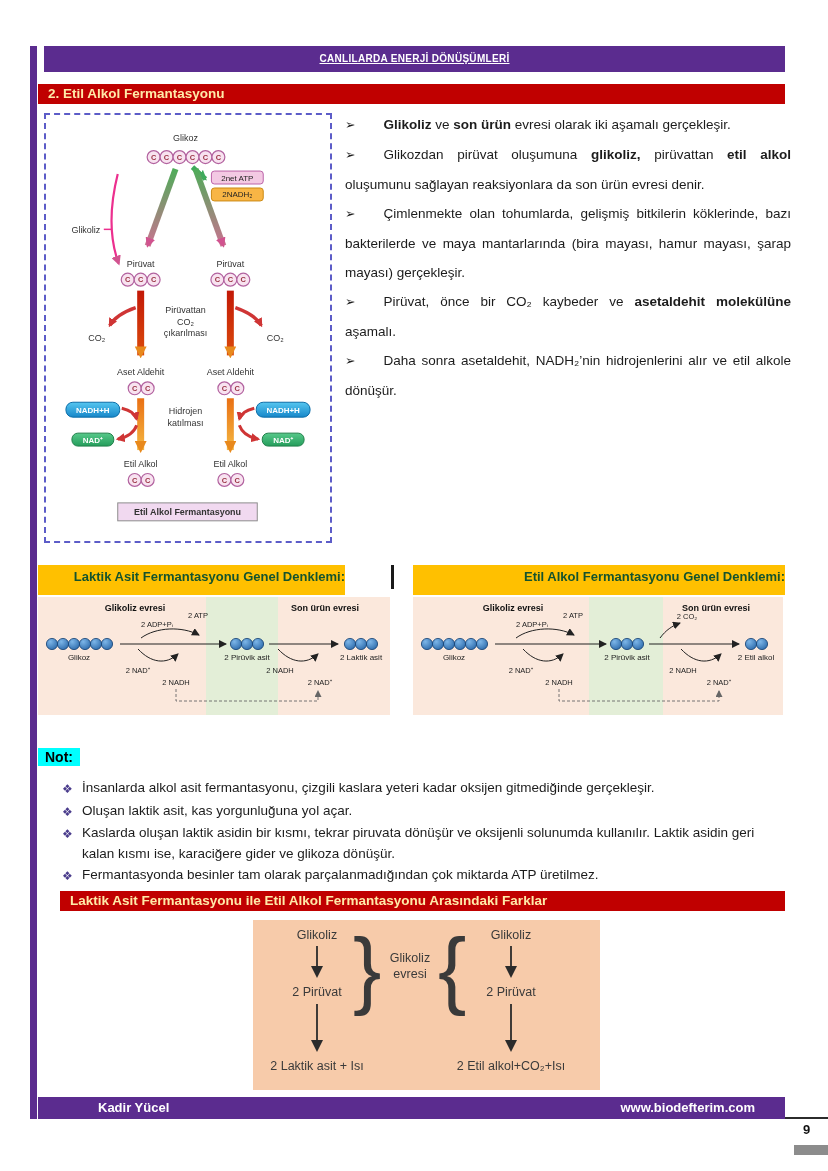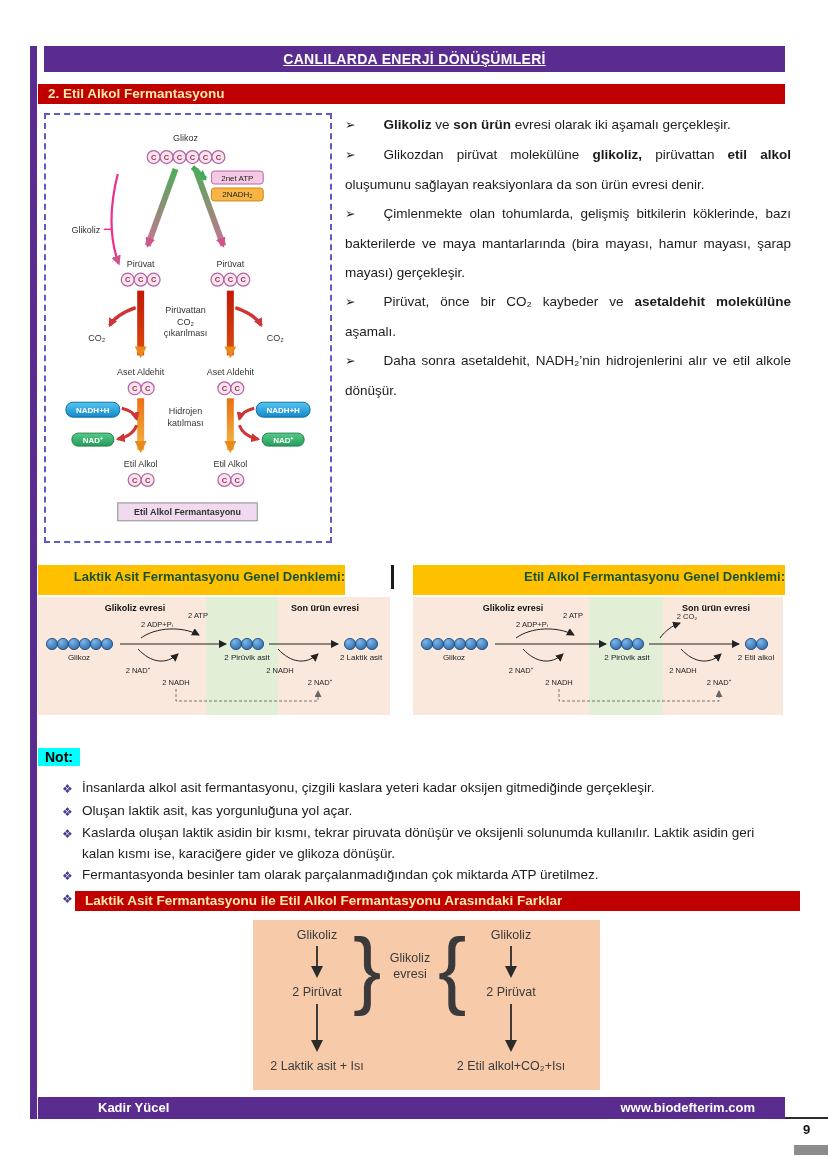--- a/index.html
+++ b/index.html
@@ -8,31 +8,31 @@
     width:828px; height:1171px; position:relative; overflow:hidden;
     font-family:"Liberation Sans", sans-serif; color:#1c1c1c;
   }
   .abs { position:absolute; }
   .b { font-weight:bold; }
 
   #left-strip { left:30px; top:46px; width:7px; height:1073px; background:#5b2c8f; }
 
   #page-header {
     left:44px; top:46px; width:741px; height:26px; background:#5b2c8f;
-    color:#ffffff; font-weight:bold; font-size:14px; text-align:center;
+    color:#ffffff; font-weight:bold; font-size:10px; text-align:center;
     line-height:26px; letter-spacing:0.3px;
   }
   #page-header span { text-decoration:underline; }
 
   .red-bar {
     background:#c00000; color:#ffeaa8; font-weight:bold; font-size:13.5px;
     line-height:20px; height:20px; padding:0 10px; white-space:nowrap;
   }
   #section-bar { left:38px; top:84px; width:747px; }
-  #diff-bar    { left:60px; top:891px; width:725px;margin-left:15px; }
+  #diff-bar    { left:60px; top:891px; width:725px; }
 
   #ferm-box {
     left:44px; top:113px; width:288px; height:430px;
     border:2px dashed #5c5cc8; background:#fff;
   }
   #ferm-box svg { width:100%; height:100%; display:block; }
 
   svg text { font-family:"Liberation Sans", sans-serif; }
   .t8  { font-size:8px;  fill:#222; }
   .t8b { font-size:8px;  font-weight:bold; }
@@ -244,21 +244,21 @@
       </g>
     <g>
       <rect x="72" y="388" width="140" height="18" fill="#f1d9f0" stroke="#8d8d8d"></rect>
       <text class="t9b" x="142" y="400" text-anchor="middle">Etil Alkol Fermantasyonu</text>
     </g>
   </svg>
 </div>
 
 <div id="intro-bullets" class="abs">
   <p class="ibullet"><span class="imark">➢</span><span class="igap"></span><span><span class="b">Glikoliz</span><span> ve </span><span class="b">son ürün</span><span> evresi olarak iki aşamalı gerçekleşir.</span></span></p>
-  <p class="ibullet"><span class="imark">➢</span><span class="igap"></span><span><span>Glikozdan pirüvat molekülüne </span><span class="b">glikoliz,</span><span> pirüvattan </span><span class="b">etil alkol</span><span> oluşumunu sağlayan reaksiyonlara da son ürün evresi denir.</span></span></p>
+  <p class="ibullet"><span class="imark">➢</span><span class="igap"></span><span><span>Glikozdan pirüvat oluşumuna </span><span class="b">glikoliz,</span><span> pirüvattan </span><span class="b">etil alkol</span><span> oluşumunu sağlayan reaksiyonlara da son ürün evresi denir.</span></span></p>
   <p class="ibullet"><span class="imark">➢</span><span class="igap"></span><span><span>Çimlenmekte olan tohumlarda, gelişmiş bitkilerin köklerinde, bazı bakterilerde ve maya mantarlarında (bira mayası, hamur mayası, şarap mayası) gerçekleşir.</span></span></p>
   <p class="ibullet"><span class="imark">➢</span><span class="igap"></span><span><span>Pirüvat, önce bir CO₂ kaybeder ve </span><span class="b">asetaldehit molekülüne</span><span> aşamalı.</span></span></p>
   <p class="ibullet"><span class="imark">➢</span><span class="igap"></span><span><span>Daha sonra asetaldehit, NADH₂’nin hidrojenlerini alır ve etil alkole dönüşür.</span></span></p>
 </div>
 
 <div id="eq-header-left" class="abs eq-header"><span>Laktik Asit Fermantasyonu Genel Denklemi:</span></div>
 <div id="eq-divider" class="abs"></div>
 <div id="eq-header-right" class="abs eq-header"><span>Etil Alkol Fermantasyonu Genel Denklemi:</span></div>
 
 <div id="eq-left" class="abs">

